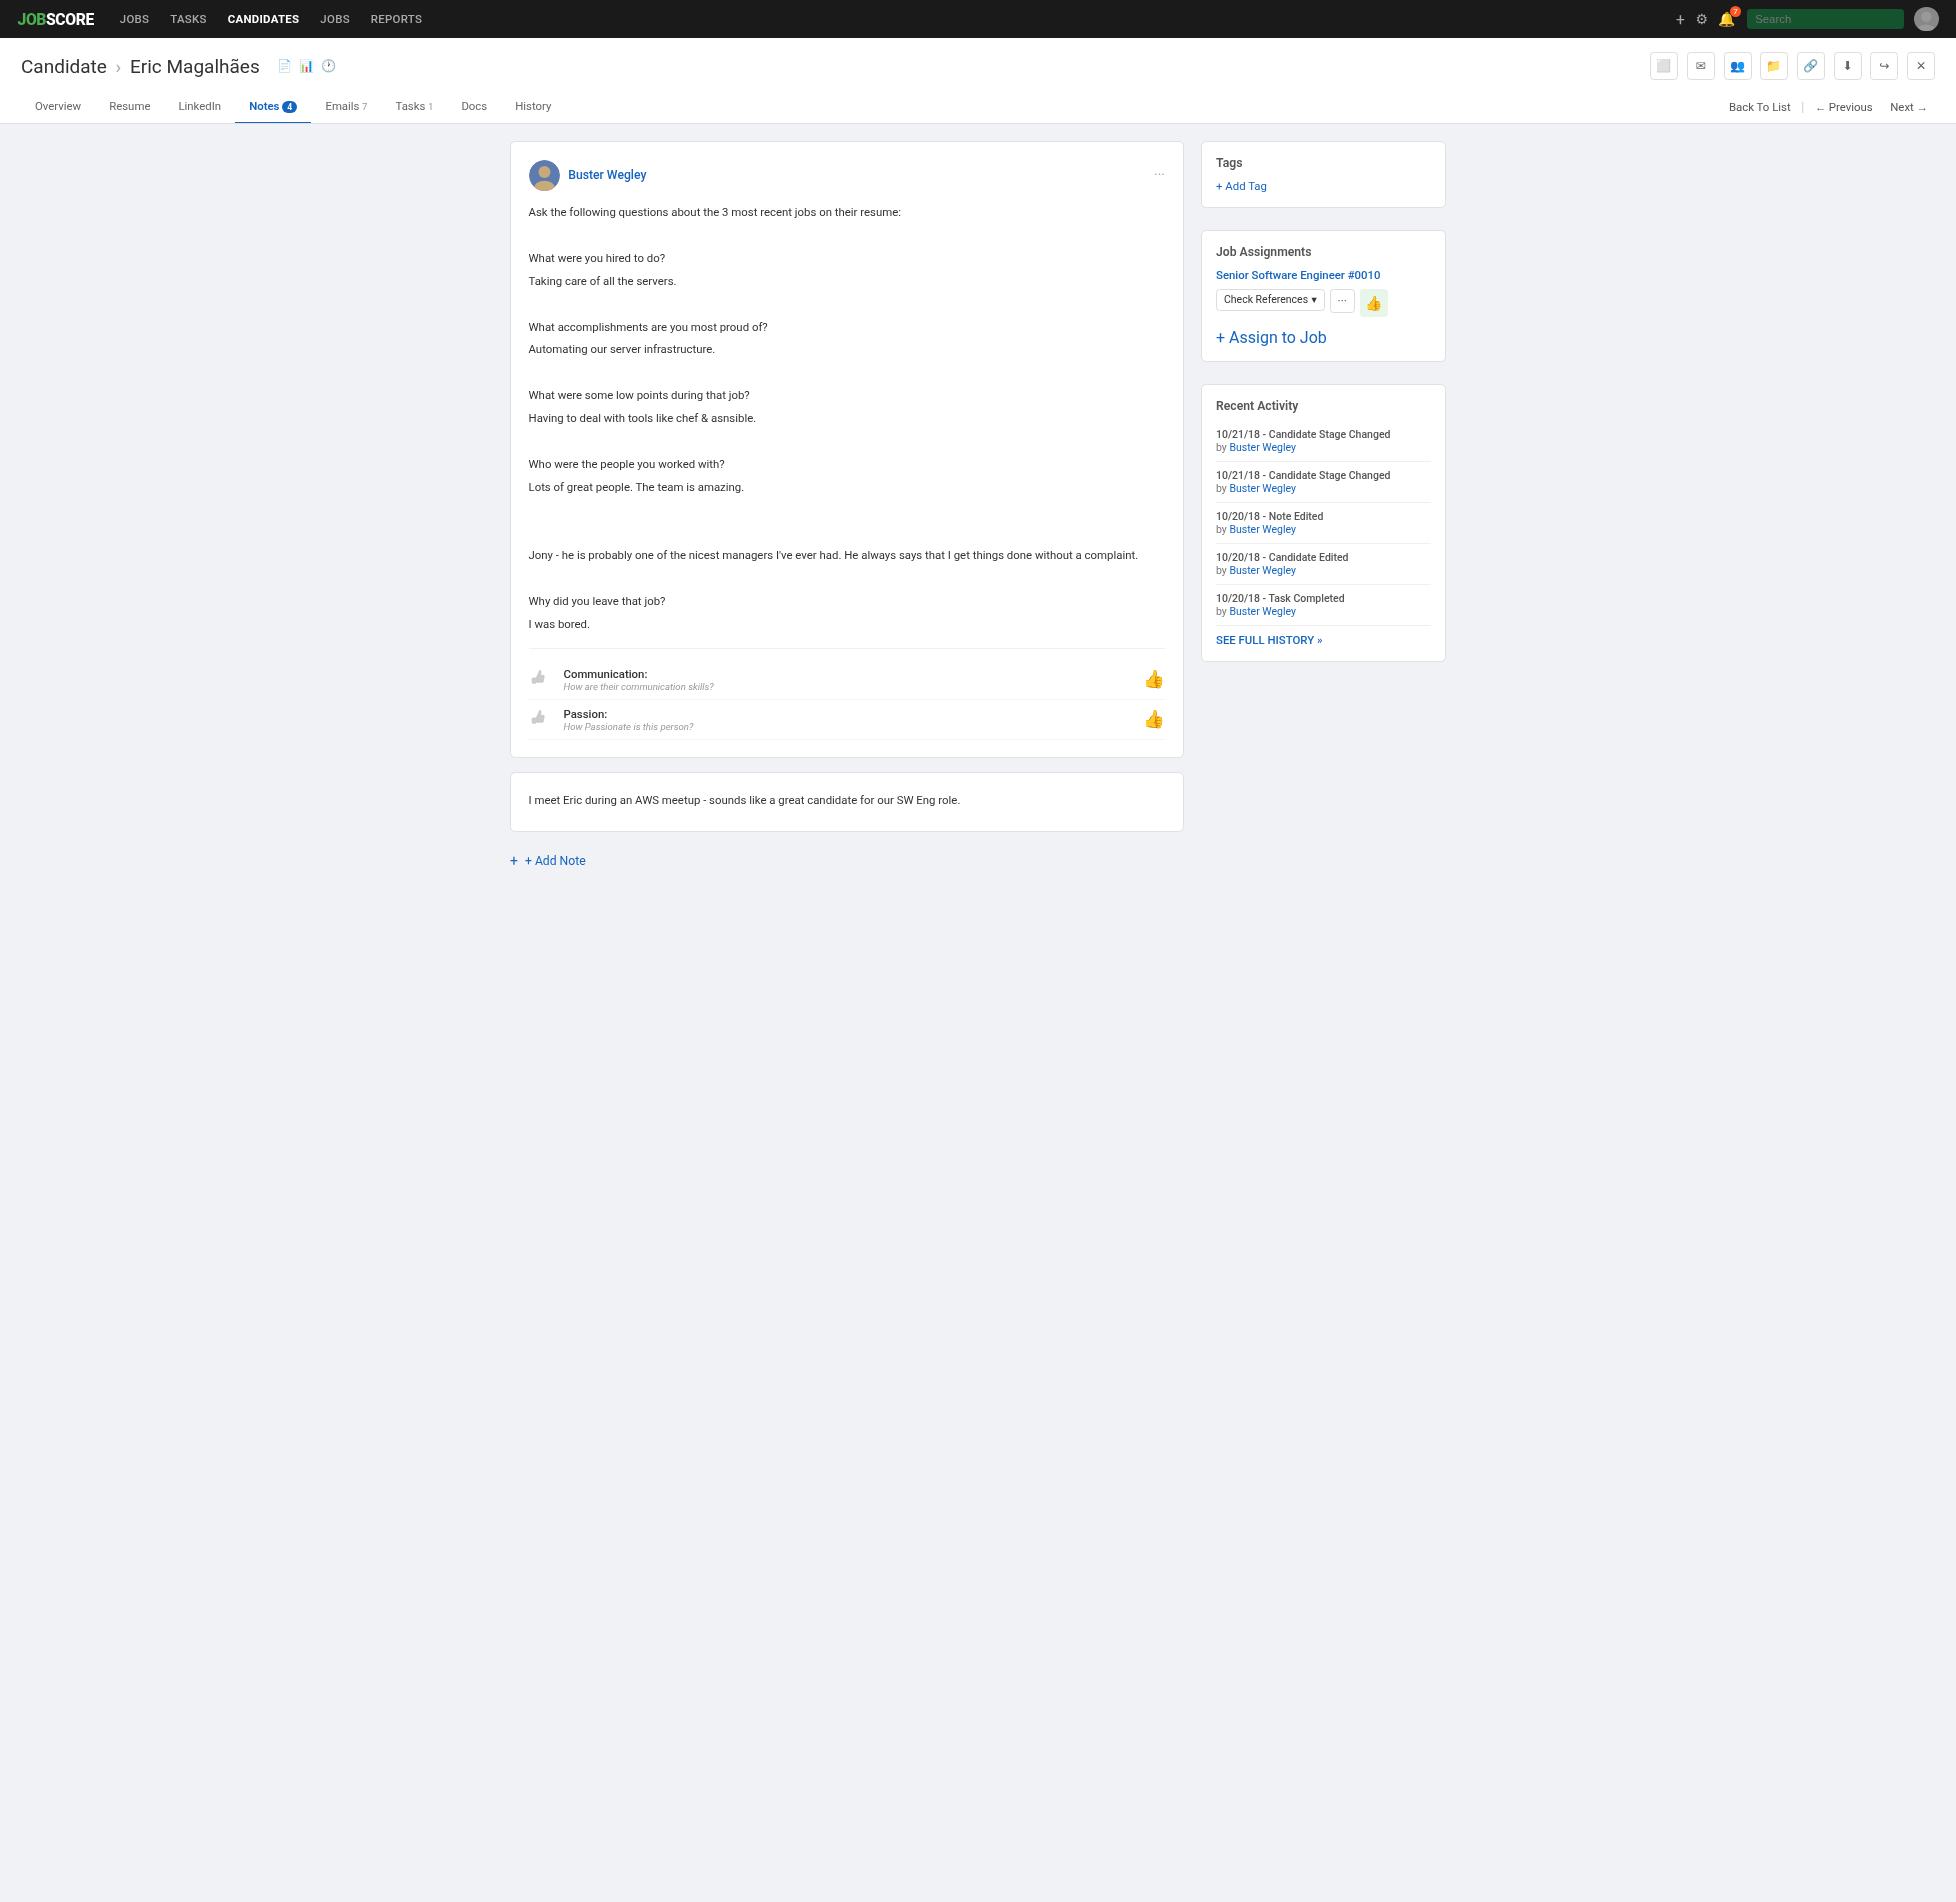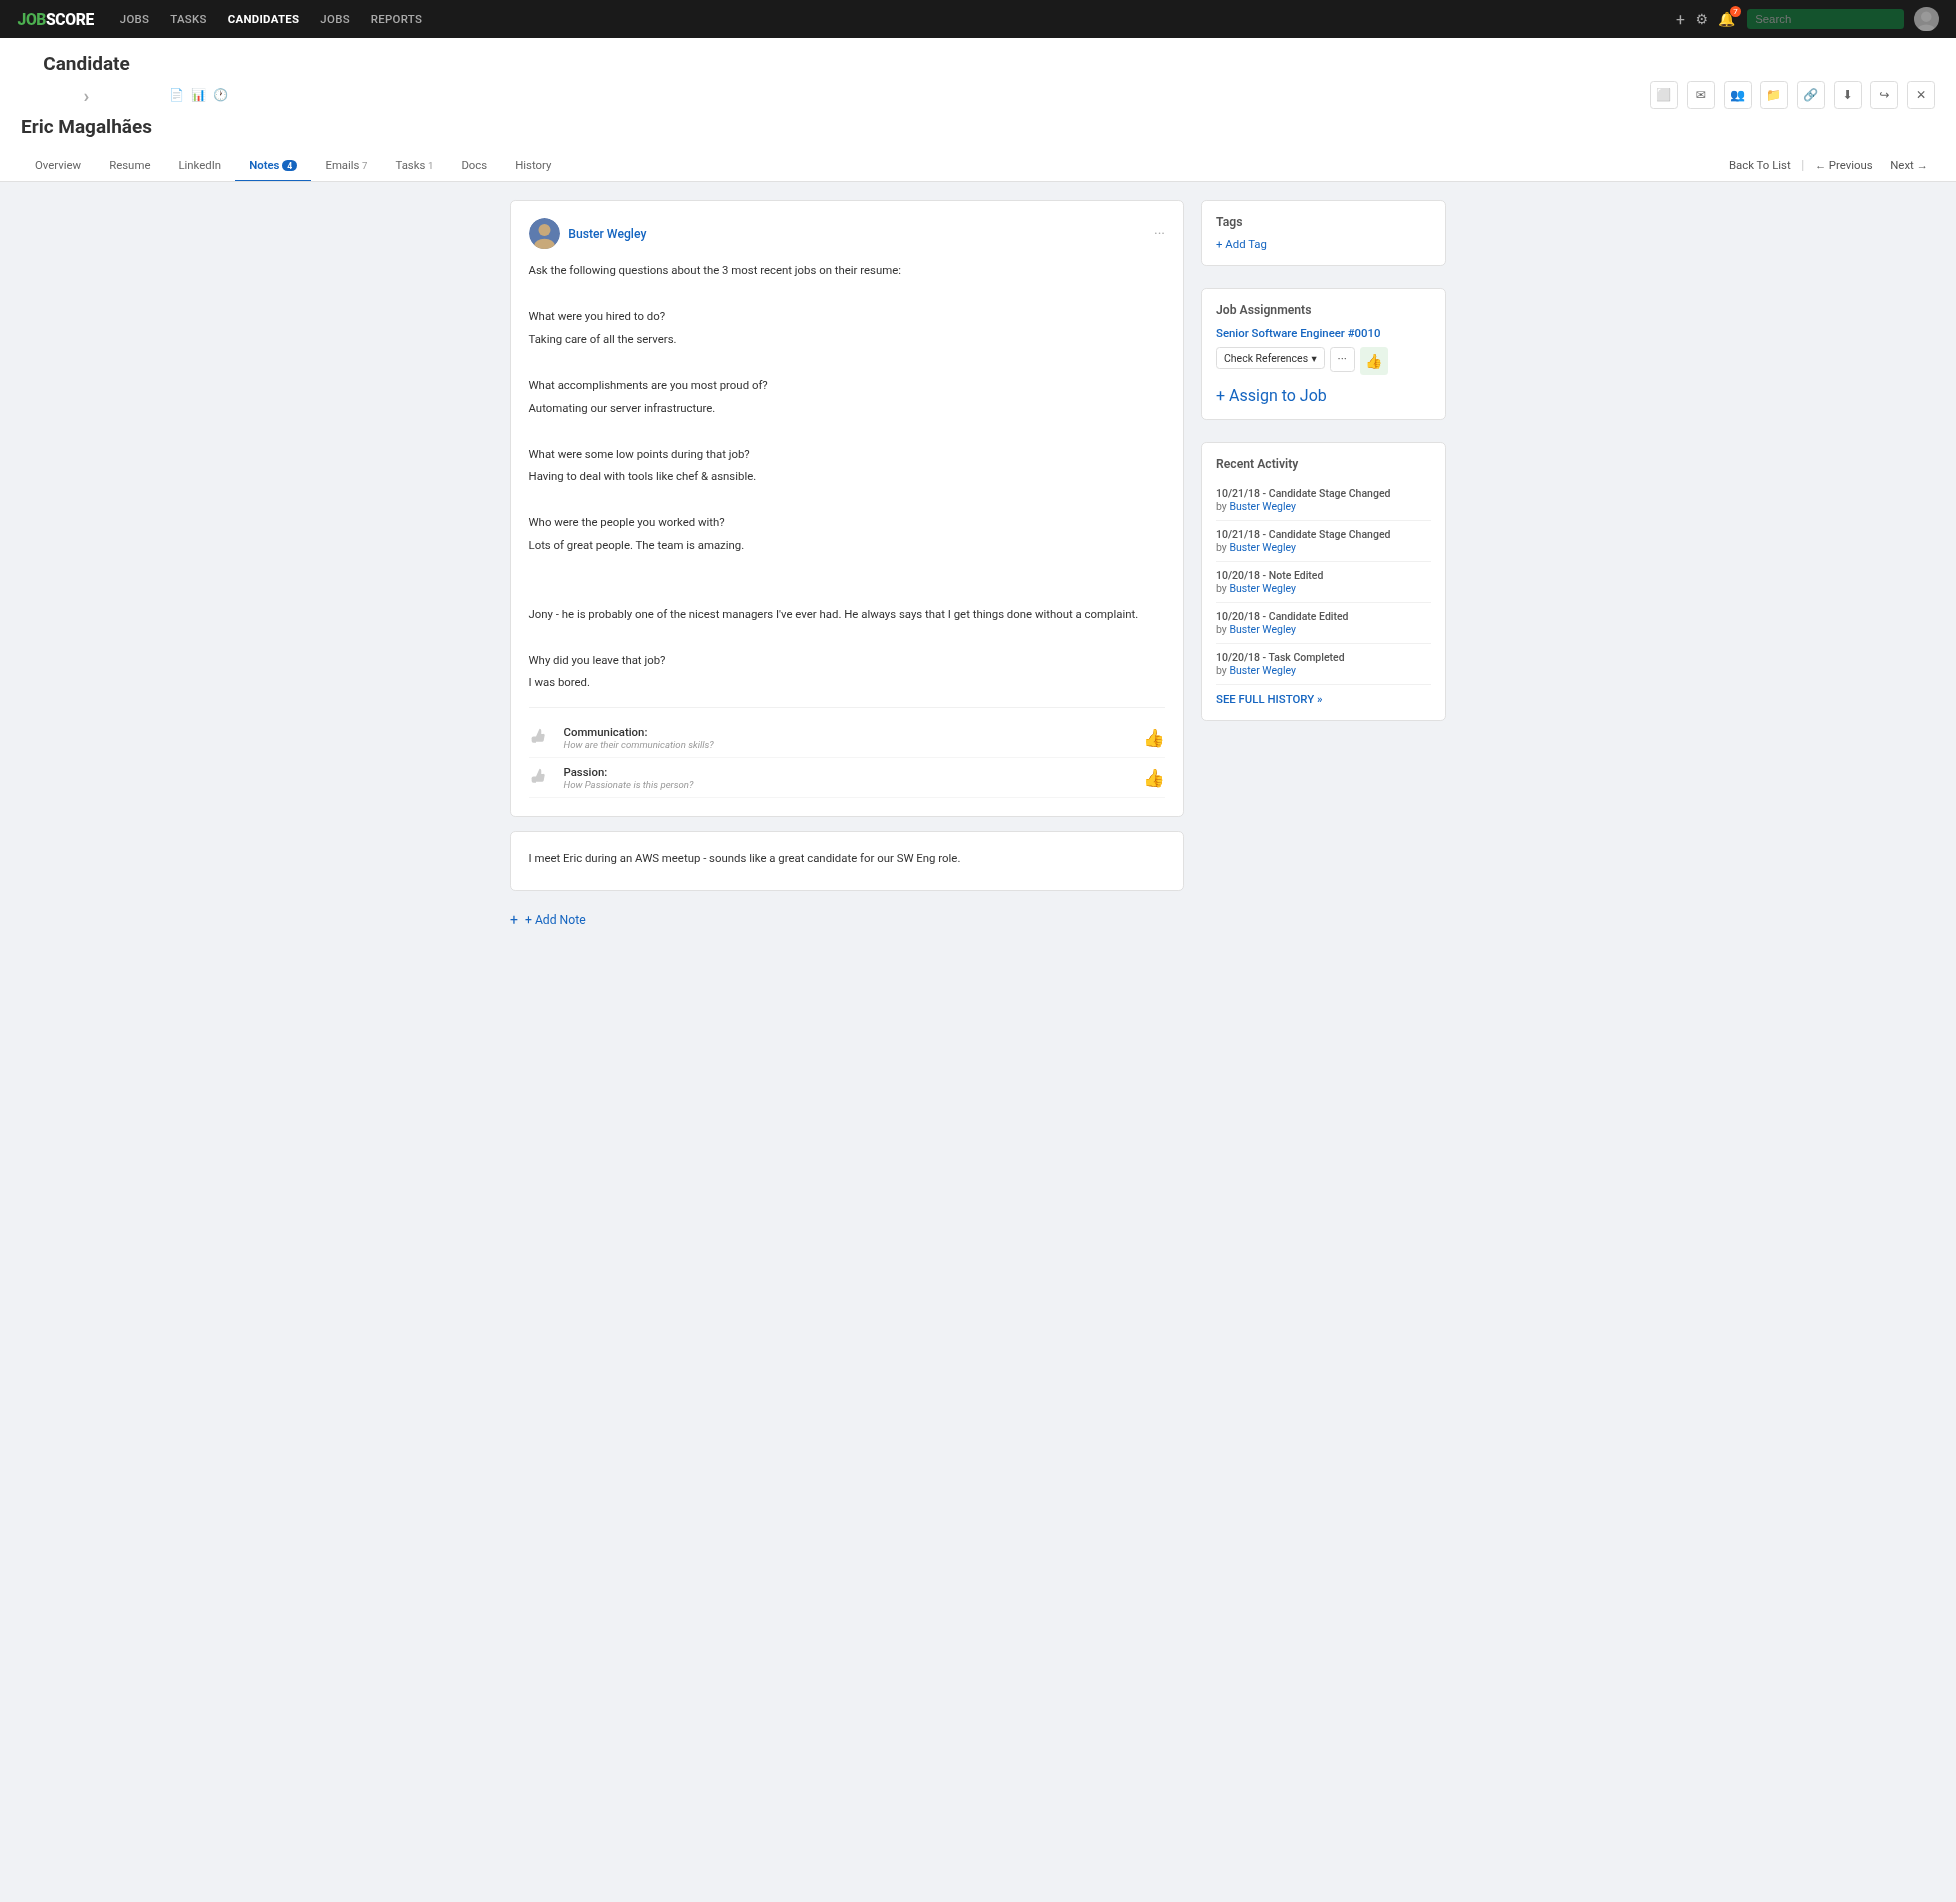--- a/index.html
+++ b/index.html
@@ -15,21 +15,21 @@
     .navbar-right { margin-left: auto; display: flex; align-items: center; gap: 10.5px; }
     .navbar-icon { color: #aaa; font-size: 14px; cursor: pointer; }
     .navbar-icon.notif { position: relative; }
     .notif-badge { background: #ff5722; color: white; font-size: 7.9px; border-radius: 7px; padding: 0.9px 3.5px; position: absolute; top: -5.2px; right: -5.2px; }
     .search-box { background: #14532d; border: none; border-radius: 3.5px; padding: 4.4px 8.7px; color: #ccc; font-size: 11.4px; width: 157px; outline: none; }
     .avatar { width: 24.5px; height: 24.5px; border-radius: 50%; background: #888; overflow: hidden; display: flex; align-items: center; justify-content: center; color: white; font-size: 9.6px; }
 
     
     .page-header { background: white; padding: 14px 21px 0; border-bottom: 0.9px solid #e0e0e0; }
     .breadcrumb-row { display: flex; align-items: center; justify-content: space-between; margin-bottom: 10.5px; }
-    .breadcrumb { font-size: 19px; font-weight: 700; color: #333; display: flex; align-items: center; gap: 8.7px; flex-direction: column; }
+    .breadcrumb { font-size: 19px; font-weight: 400; color: #333; display: flex; align-items: center; gap: 8.7px; }
     .breadcrumb-sep { color: #aaa; }
     .breadcrumb-icons { display: flex; gap: 7px; margin-left: 10.5px; }
     .breadcrumb-icons span { color: #aaa; font-size: 12.2px; cursor: pointer; }
     .header-actions { display: flex; gap: 8.7px; align-items: center; }
     .header-actions .icon-btn { width: 28px; height: 28px; border: 0.9px solid #ddd; border-radius: 3.5px; display: flex; align-items: center; justify-content: center; cursor: pointer; color: #666; font-size: 12.2px; }
 
     
     .tabs { display: flex; align-items: center; gap: 0; }
     .tab { padding: 8.7px 14px; font-size: 11.4px; color: #666; cursor: pointer; border-bottom: 1.7px solid transparent; text-decoration: none; }
     .tab.active { color: #1565c0; border-bottom: 1.7px solid #1565c0; font-weight: 600; }

